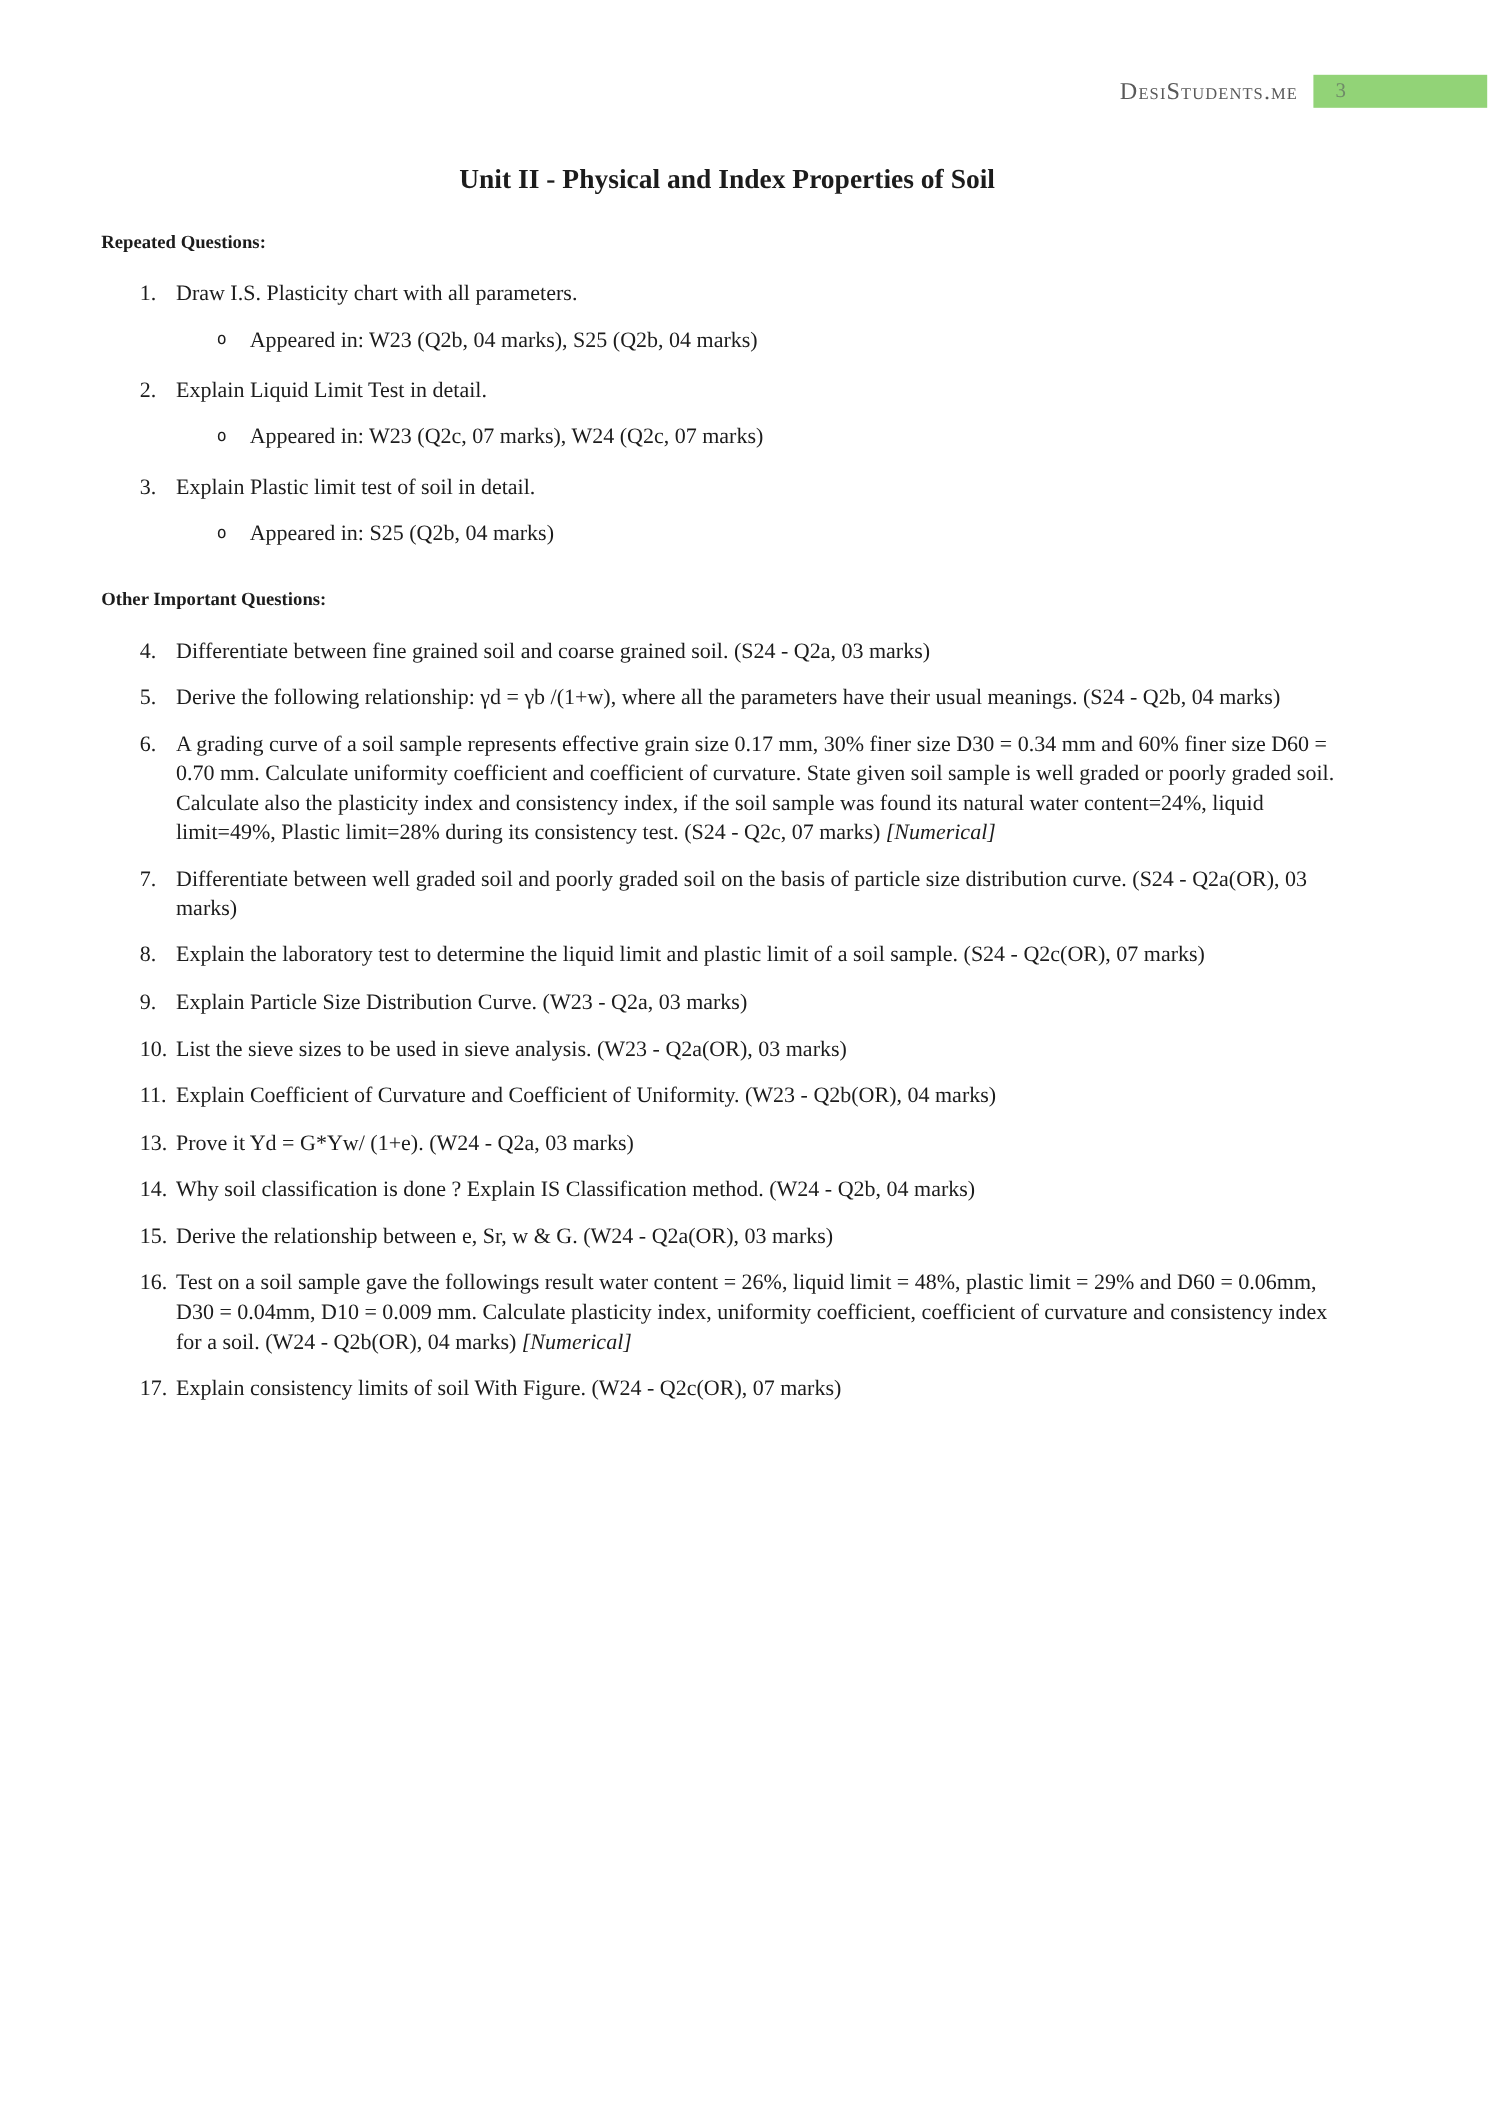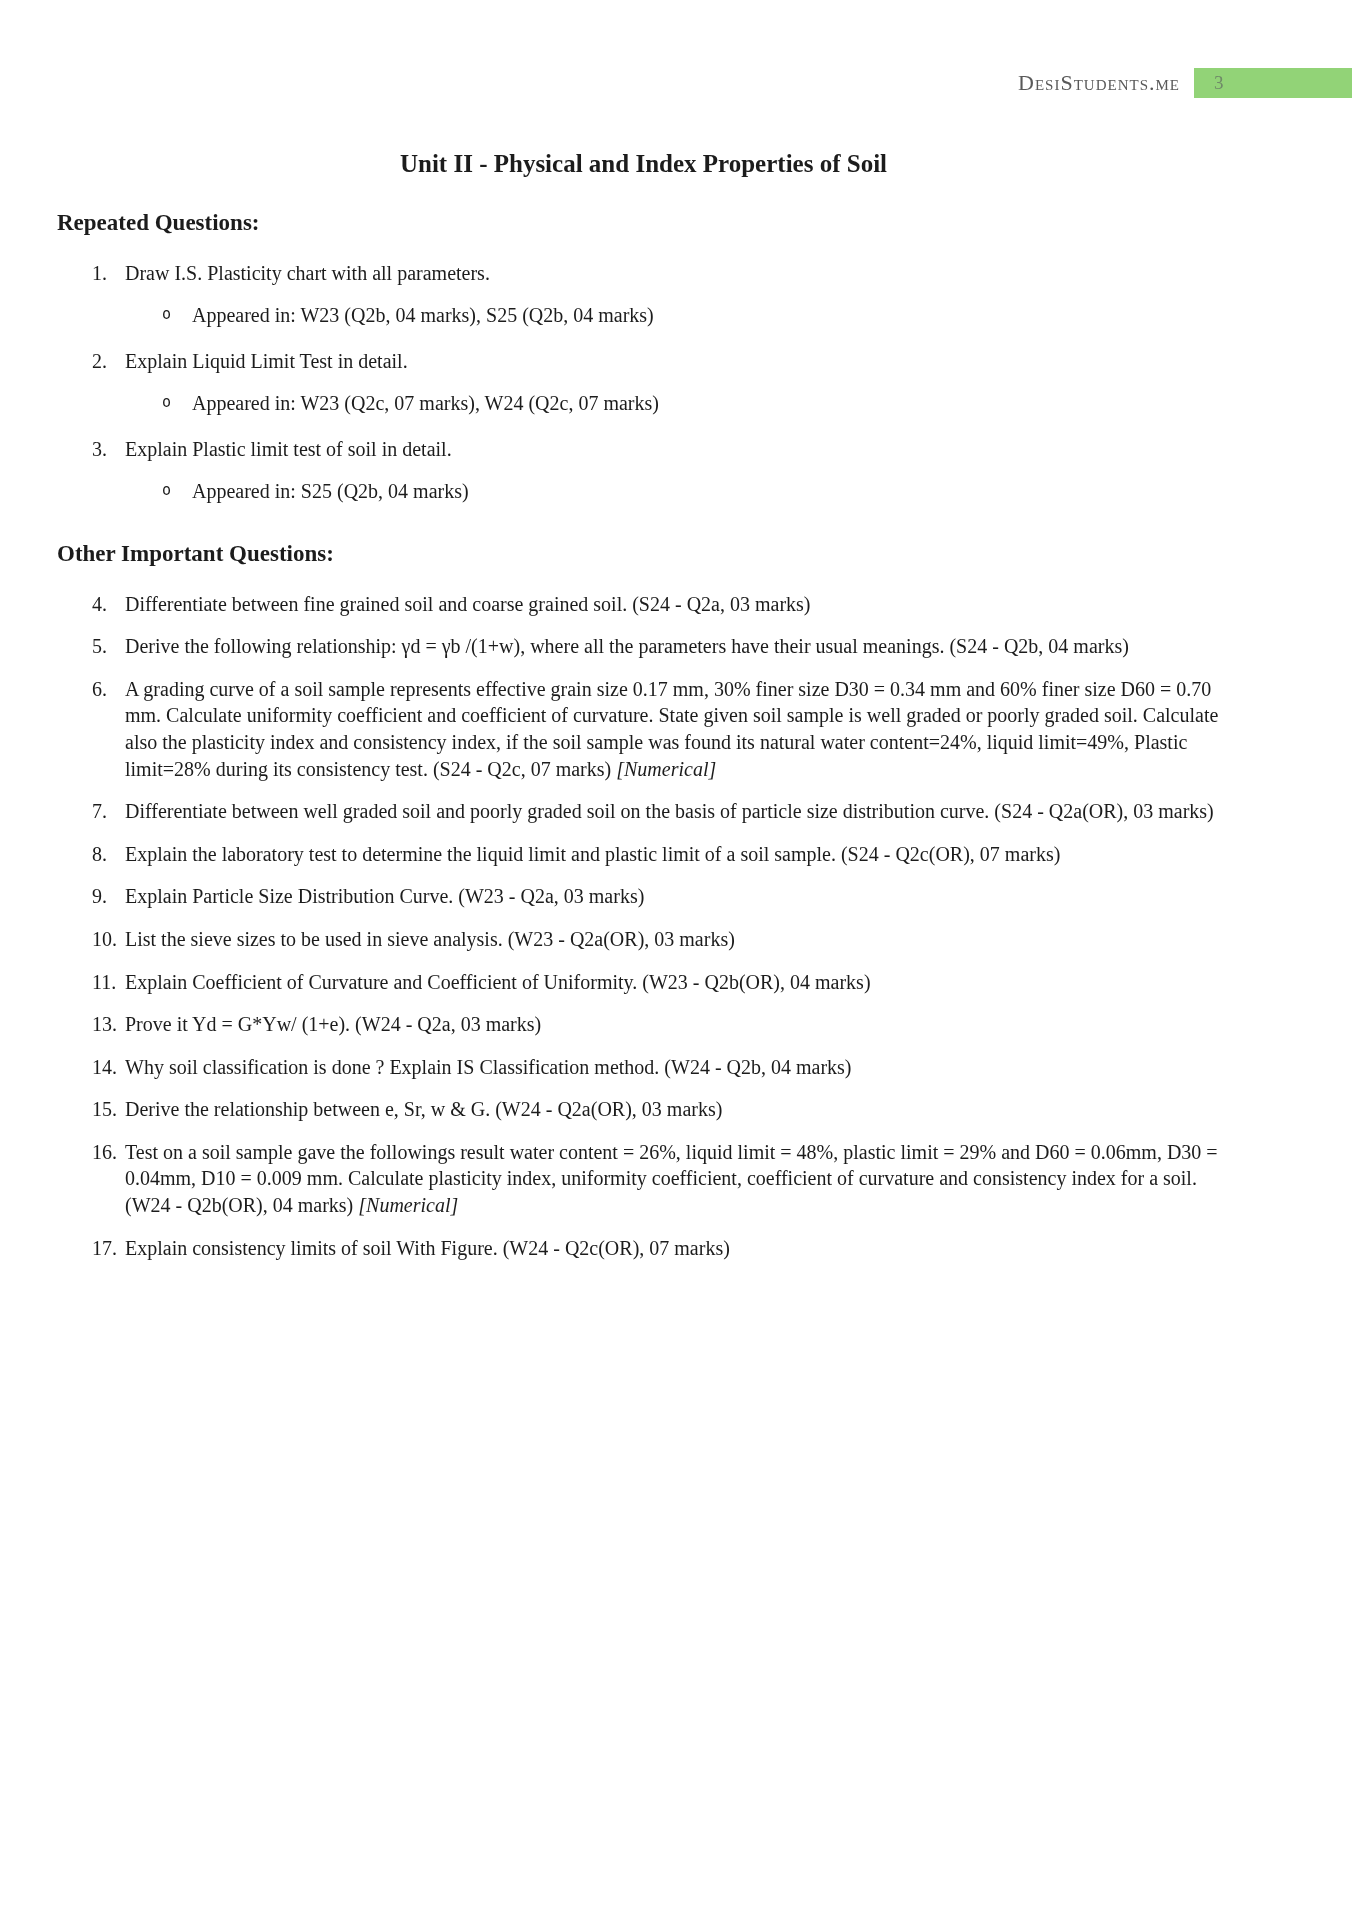--- a/index.html
+++ b/index.html
@@ -24,32 +24,32 @@
     margin-right:14px;
   }
   .page-chip {
     width:158px; height:30px;
     display:flex; align-items:center;
     padding-left:20px;
     font-size:19px;
     color:#6f8a68;
     margin-right:6px;
   }
-  .content { padding:0 128px 0 57px; }
+  .content { padding:0 128px 0 92px; }
   .doc-title {
     padding-top:136px;
     text-align:center;
     font-weight:bold;
     font-size:25px;
   }
   .section { margin-top:0; }
   .section-heading {
     margin-top:32px;
     font-weight:bold;
-    font-size:23px;
+    font-size:17px;
   }
   .q-list { margin-top:24px; font-size:20px; line-height:1.33; }
   .q-item { display:flex; margin-bottom:16px; }
   .q-num { flex:0 0 33px; margin-left:35px; }
   .q-body { flex:1; }
   .q-text.bold { font-weight:normal; }
   .q-sub { display:flex; margin-top:15px; margin-bottom:4px; padding-left:37px; }
   .q-sub-marker {
     flex:0 0 30px;
     font-family:"DejaVu Sans Mono", monospace;

